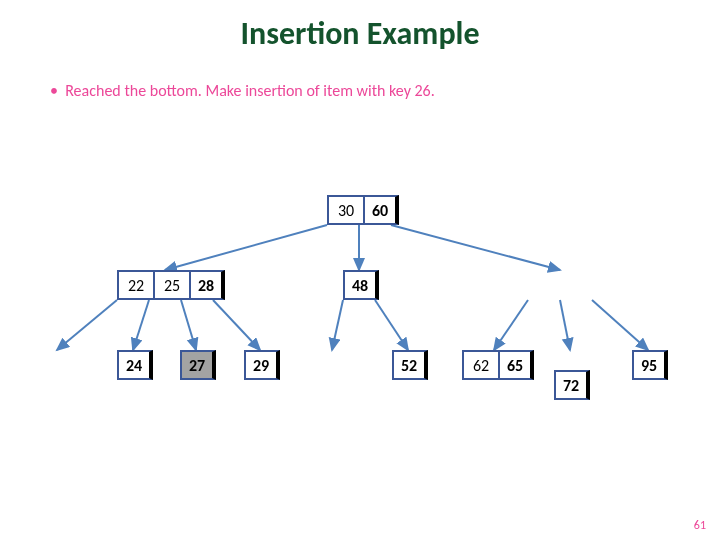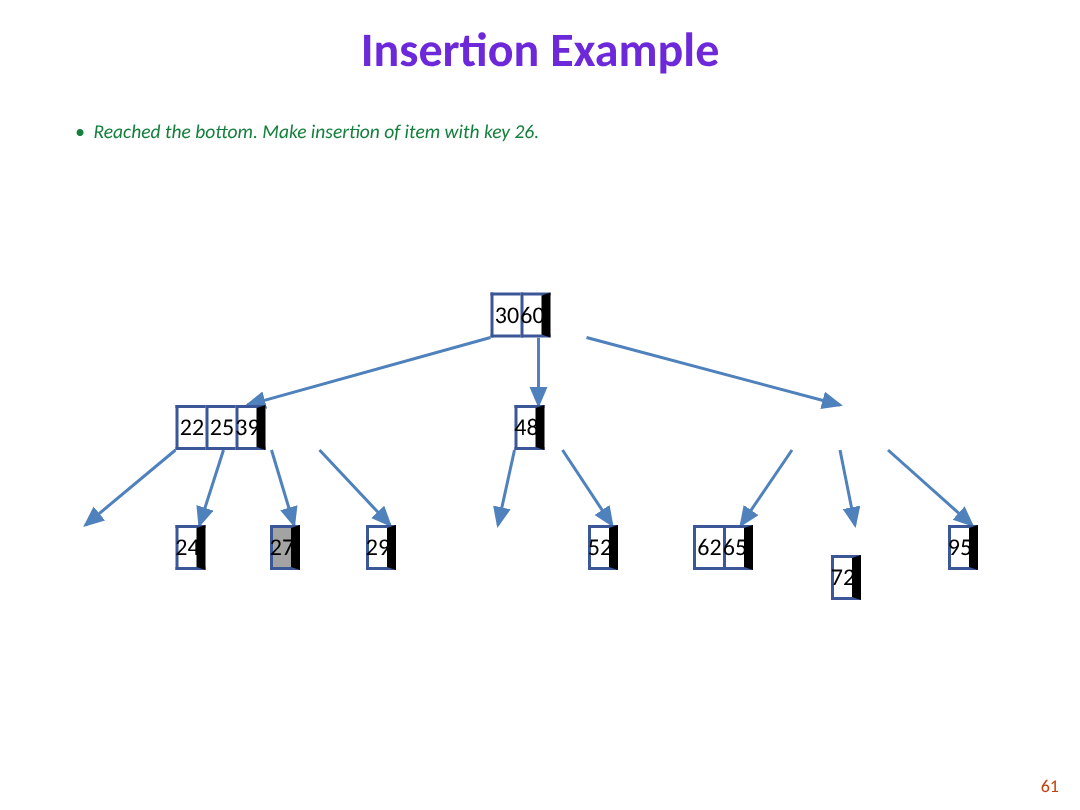--- a/index.html
+++ b/index.html
@@ -7,57 +7,56 @@
     font-family: Calibri, Arial, sans-serif;
     background: #fff;
     width: 720px;
     height: 540px;
     position: relative;
     overflow: hidden;
   }
   .title {
     text-align: center;
     font-size: 32px;
-    color: #6d28d9;
+    color: #14532d;
     margin: 14px 0 0 0;
   }
   .bullet {
-    font-size: 13px;
-    color: #15803d;
+    font-size: 16px;
+    color: #ec4899;
     margin: 28px 0 0 50px;
-    font-style: italic;
   }
   .stage {
     position: absolute;
     left: 0; top: 0; right: 0; bottom: 0;
   }
   .node {
     position: absolute;
     display: flex;
   }
   .cell {
-    width: 20px;
+    width: 36px;
     height: 30px;
     border: 2px solid #3b5797;
     border-right: none;
     box-sizing: border-box;
     display: flex;
     align-items: center;
     justify-content: center;
     font-size: 16px;
     background: #fff;
   }
-  .cell:last-child { border-right: 6px solid #000000; }
+  .cell:last-child { border-right: 4px solid #000000; font-weight: bold; }
   .cell.highlight { background: #a3a3a3; }
   .page-num {
     position: absolute;
     right: 14px;
     bottom: 8px;
     font-size: 12px;
-    color: #c2410c;
+    color: #ec4899;
   }
   svg.lines { position: absolute; left:0; top:0; }
 </style>
 </head>
 <body>
 
 <h1 class="title">Insertion Example</h1>
 <div class="bullet">
   •&nbsp;&nbsp;<span>Reached the bottom. Make insertion of item with key 26.</span>
 </div>
@@ -91,21 +90,21 @@
 </svg>
 
 <div class="node" style="left:327px; top:195px;">
   <span class="cell">30</span>
   <span class="cell">60</span>
 </div>
 
 <div class="node" style="left:117px; top:270px;">
   <span class="cell">22</span>
   <span class="cell">25</span>
-  <span class="cell">39</span>
+  <span class="cell">28</span>
 </div>
 <div class="node" style="left:343px; top:270px;">
   <span class="cell">48</span>
 </div>
 
 <div class="node" style="left:117px; top:350px;">
   <span class="cell">24</span>
 </div>
 <div class="node" style="left:180px; top:350px;">
   <span class="cell highlight">27</span>

